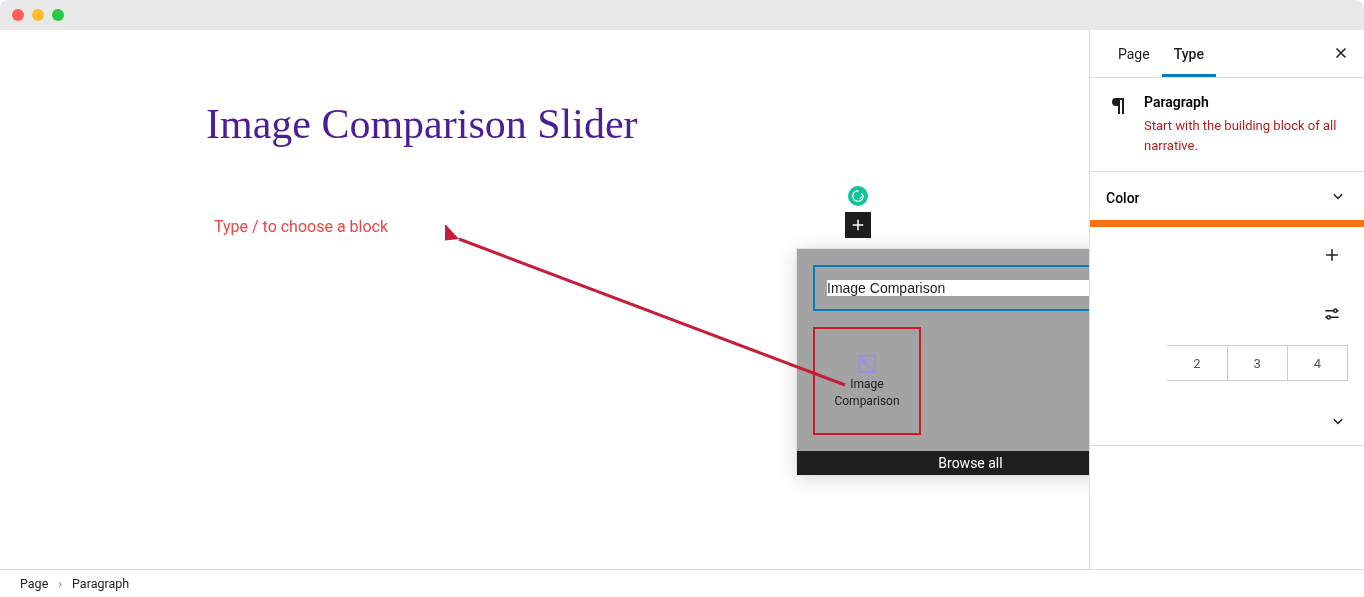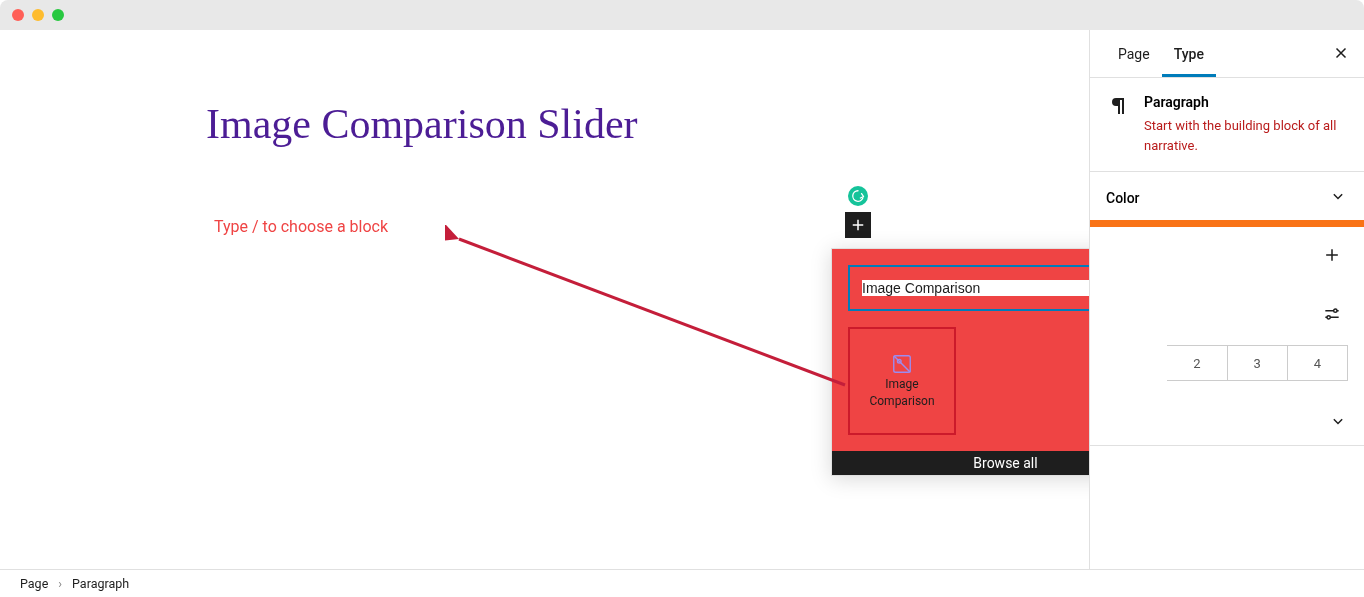--- a/index.html
+++ b/index.html
@@ -14,21 +14,21 @@
 .main-area { position: absolute; top: 30px; left: 0; right: 275px; bottom: 28px; background: #fff; }
 .page-title { font-family: Georgia, 'Times New Roman', serif; font-weight: 300; font-size: 42px; color: #4c1d95; position: absolute; top: 70px; left: 206px; }
 .placeholder-text { position: absolute; top: 158px; left: 214px; color: #ef4444; font-size: 16px; margin-top: 29px; }
 
 .grammarly-badge { position: absolute; top: 156px; left: 848px; width: 20px; height: 20px; border-radius: 50%; background: #15c39a; display: flex; align-items: center; justify-content: center; }
 .grammarly-badge svg { width: 14px; height: 14px; }
 
 .add-block-btn { position: absolute; top: 182px; left: 845px; width: 26px; height: 26px; background: #1e1e1e; display: flex; align-items: center; justify-content: center; }
 .add-block-btn svg { width: 18px; height: 18px; }
 
-.block-popover { position: absolute; top: 218px; left: 831px; width: 349px; background: #ef4444; box-shadow: 0 3px 20px rgba(0,0,0,0.15); border: 1px solid #e0e0e0; }
+.block-popover { position: absolute; top: 218px; left: 796px; width: 349px; background: #a3a3a3; box-shadow: 0 3px 20px rgba(0,0,0,0.15); border: 1px solid #e0e0e0; }
 .search-wrap { padding: 16px; }
 .search-box { border: 2px solid #007cba; display: flex; align-items: center; height: 46px; padding: 0 12px; }
 .search-box input { flex: 1; border: none; outline: none; font-size: 14px; color: #1e1e1e; }
 .search-box .clear-btn { background: none; border: none; cursor: pointer; padding: 4px; }
 .results-area { padding: 0 16px 16px; }
 .result-item { width: 108px; height: 108px; border: 2px solid #cc1a2b; display: flex; flex-direction: column; align-items: center; justify-content: center; gap: 0; }
 .result-icon { width: 24px; height: 24px; display: flex; align-items: center; justify-content: center; }
 .result-label { font-size: 12px; color: #1e1e1e; text-align: center; line-height: 1.4; white-space: pre-line; }
 .browse-all { background: #1e1e1e; color: #fff; text-align: center; padding: 4px; font-size: 14px; cursor: pointer; }
 

